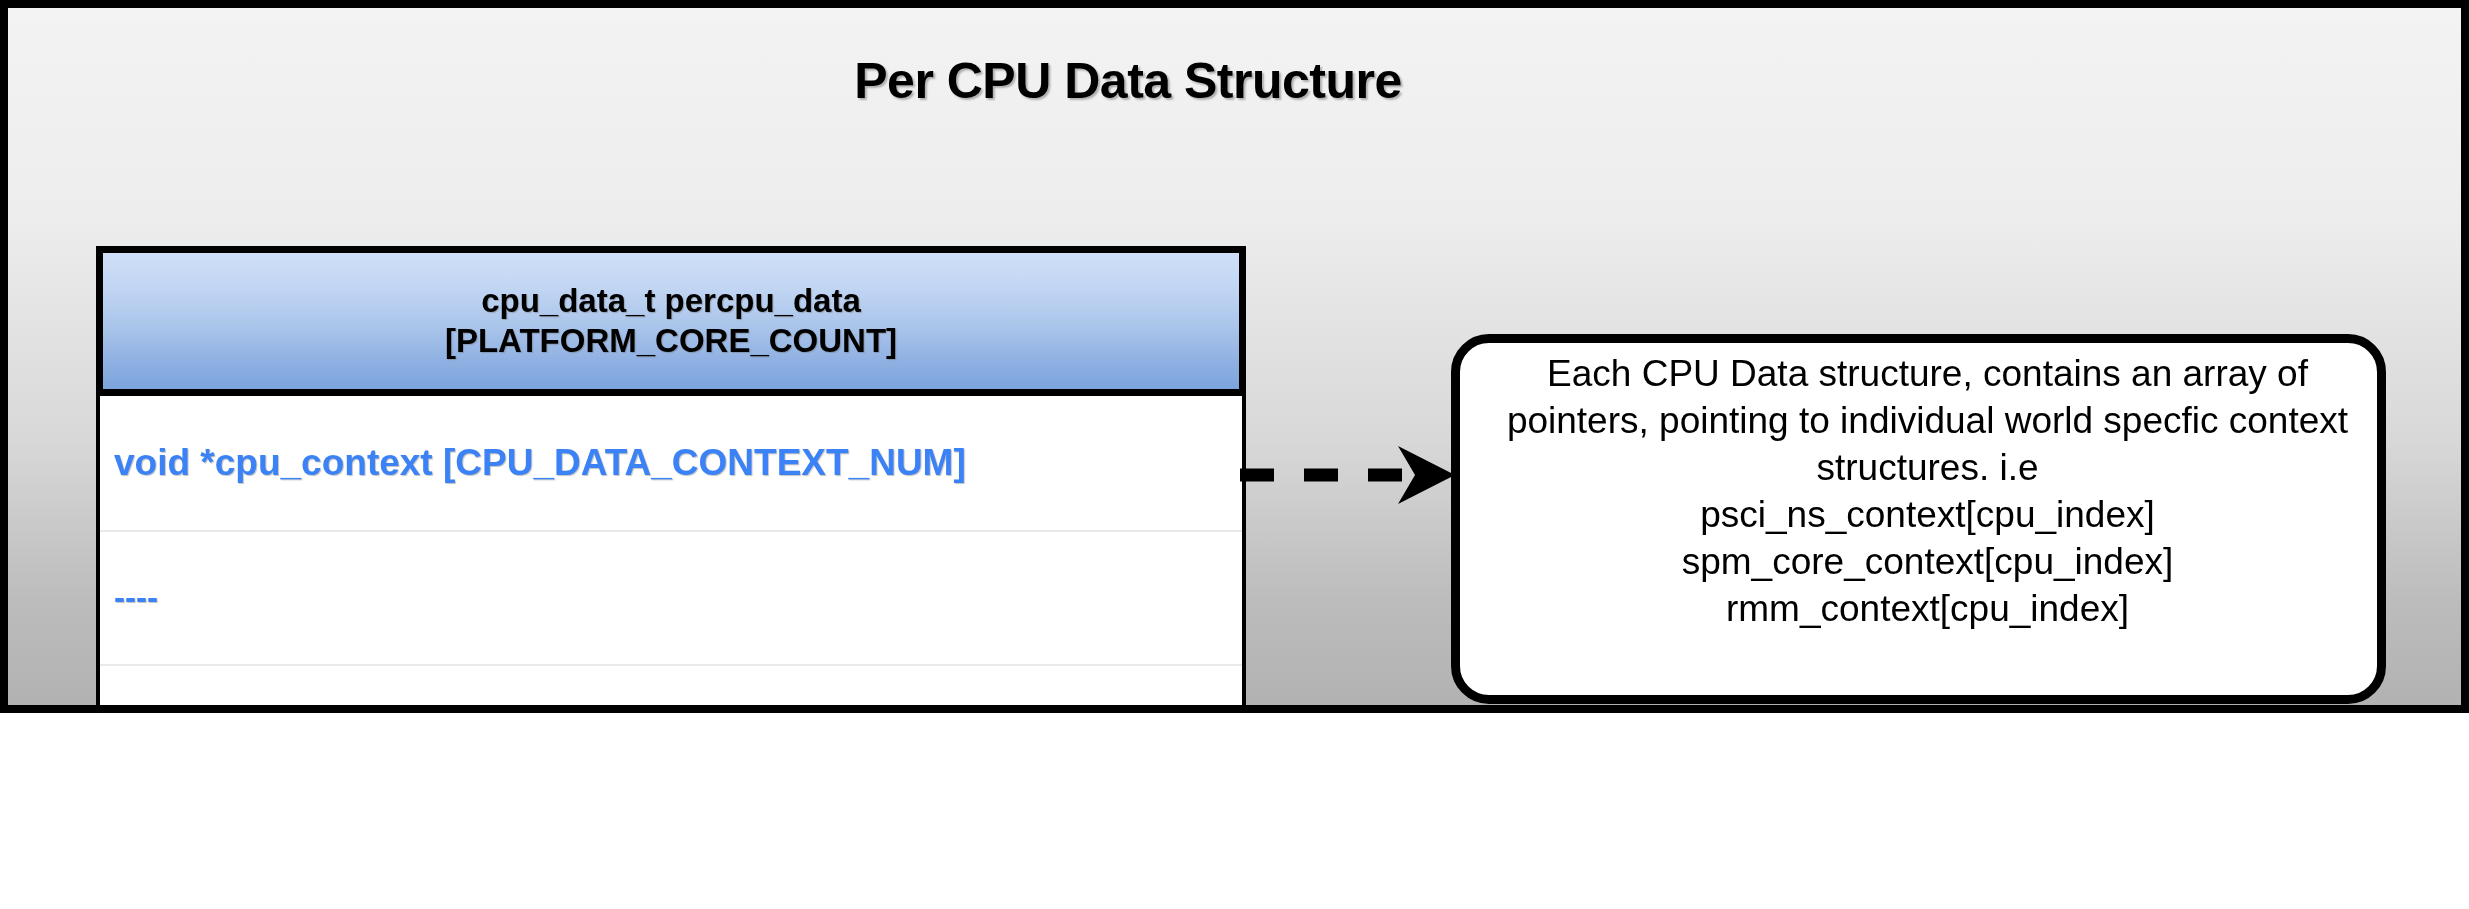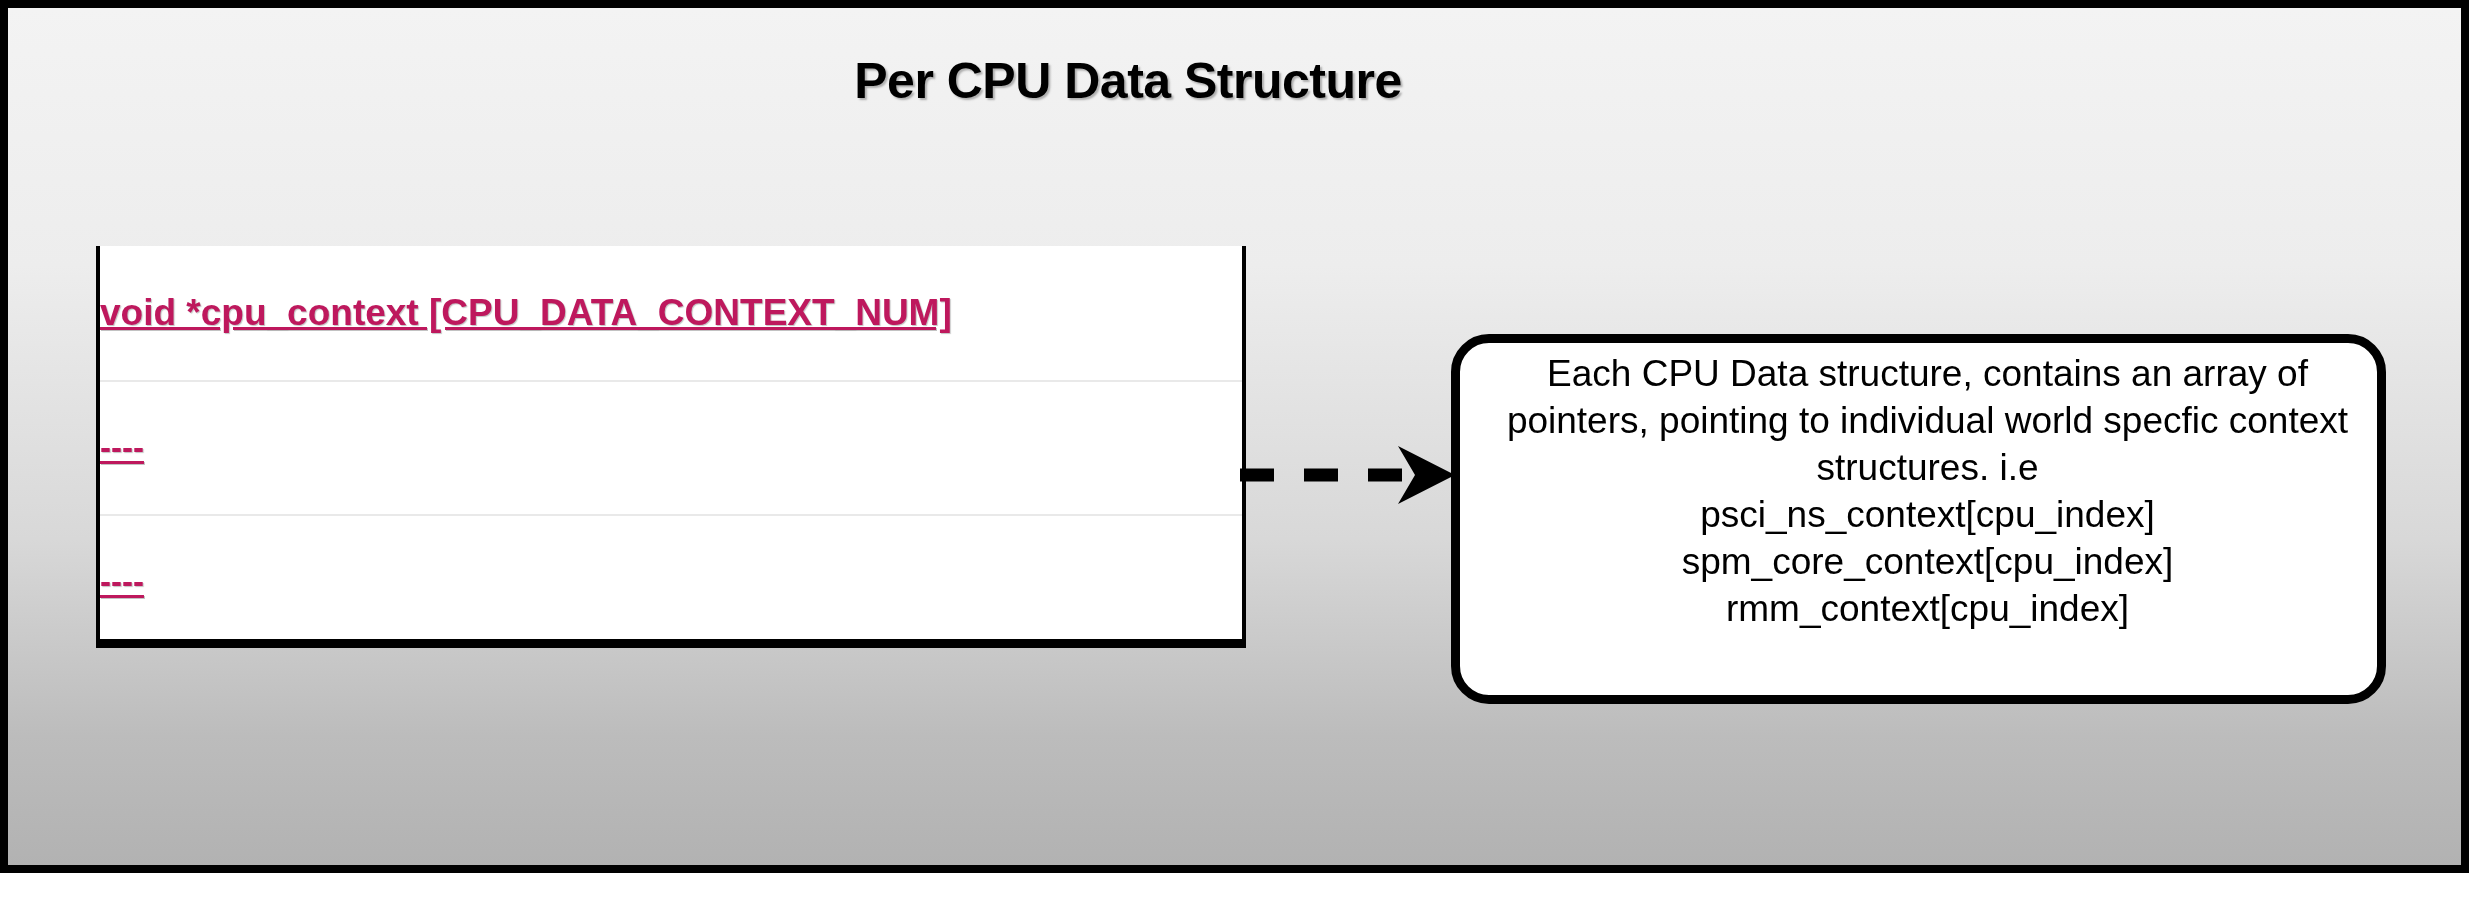--- a/index.html
+++ b/index.html
@@ -7,21 +7,21 @@
   html, body {
     width: 2469px;
     height: 909px;
     background: #ffffff;
     font-family: "Liberation Sans", sans-serif;
   }
 
   #slide {
     position: relative;
     width: 2469px;
-    height: 873px;
+    height: 713px;
     border: 8px solid #000000;
     background: linear-gradient(to bottom, #f3f3f3 0%, #ededed 30%, #d8d8d8 62%, #bcbcbc 85%, #b2b2b2 100%);
     overflow: hidden;
   }
 
   
   #title {
     position: absolute;
     left: 0;
     top: 44px;
@@ -74,26 +74,26 @@
 
   .struct-row {
     position: relative;
     height: 134px;
     display: flex;
     align-items: center;
   }
   .struct-row + .struct-row { border-top: 2px solid #e9e9e9; }
 
   .struct-row .cell {
+    padding-left: 14px;
     font-size: 37px;
     font-weight: bold;
-    color: #be185d;
+    color: #3b82f6;
     white-space: nowrap;
     text-shadow: 1px 1px 1px rgba(120,120,120,0.45);
-    text-decoration: underline;
   }
   .struct-row.dashes .cell {
     font-size: 33px;
     letter-spacing: 0px;
   }
 
   
   #connector {
     position: absolute;
     left: 1232px;
@@ -128,20 +128,24 @@
 </style>
 </head>
 <body>
 
 <div id="slide">
 
   <div id="title">Per CPU Data Structure</div>
 
   <div id="struct-table">
 
+    <div id="struct-header">
+      <div class="hline">cpu_data_t percpu_data</div>
+      <div class="hline">[PLATFORM_CORE_COUNT]</div>
+    </div>
 
     <div id="struct-body">
 
       <div class="struct-row">
         <div class="cell">void *cpu_context [CPU_DATA_CONTEXT_NUM]</div>
       </div>
 
       <div class="struct-row dashes">
         <div class="cell">----</div>
       </div>

